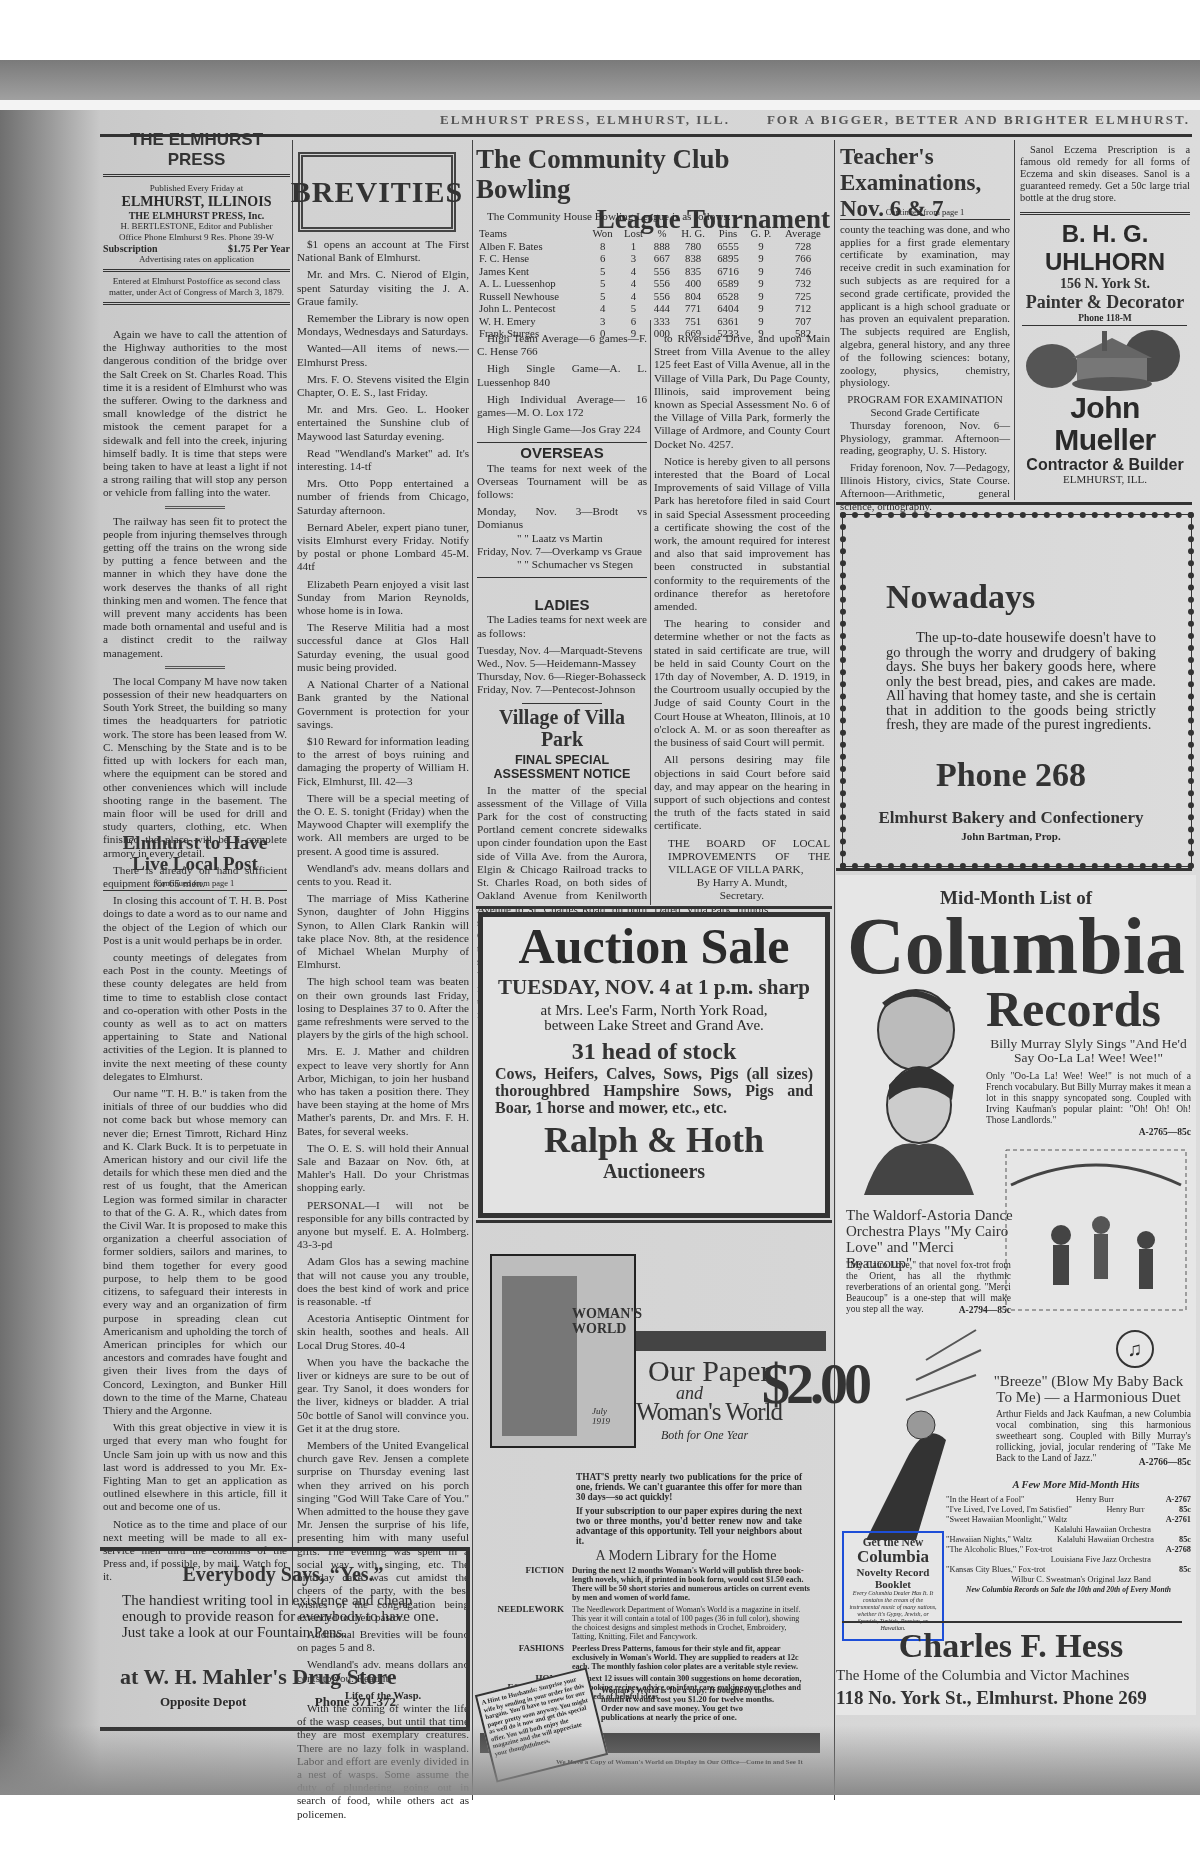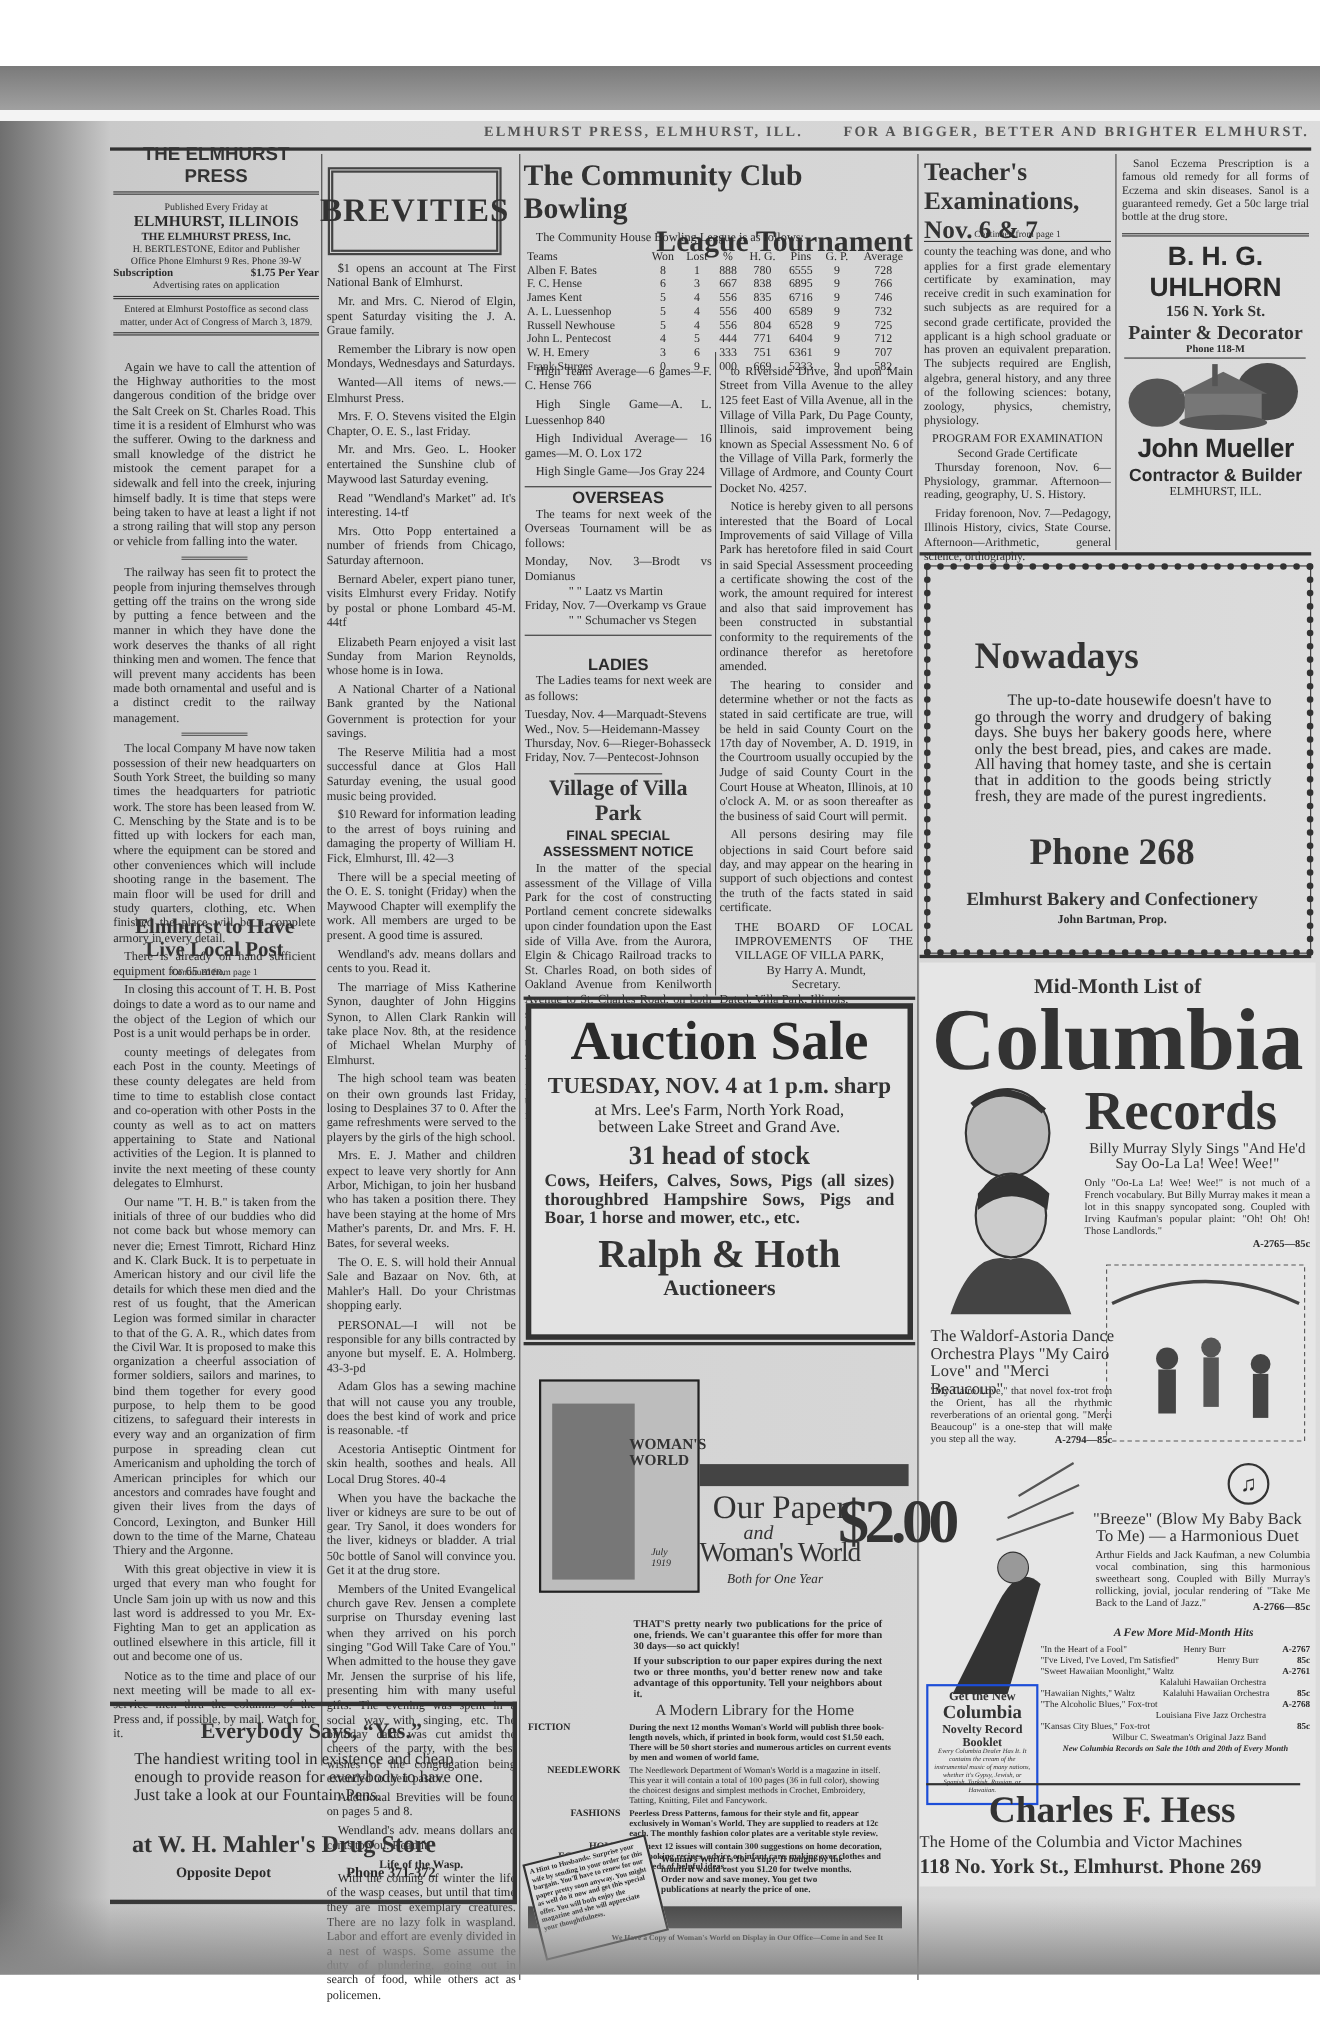--- a/index.html
+++ b/index.html
@@ -92,22 +92,22 @@
     <p>$1 opens an account at The First National Bank of Elmhurst.</p>
     <p>Mr. and Mrs. C. Nierod of Elgin, spent Saturday visiting the J. A. Graue family.</p>
     <p>Remember the Library is now open Mondays, Wednesdays and Saturdays.</p>
     <p>Wanted—All items of news.—Elmhurst Press.</p>
     <p>Mrs. F. O. Stevens visited the Elgin Chapter, O. E. S., last Friday.</p>
     <p>Mr. and Mrs. Geo. L. Hooker entertained the Sunshine club of Maywood last Saturday evening.</p>
     <p>Read "Wendland's Market" ad. It's interesting. 14-tf</p>
     <p>Mrs. Otto Popp entertained a number of friends from Chicago, Saturday afternoon.</p>
     <p>Bernard Abeler, expert piano tuner, visits Elmhurst every Friday. Notify by postal or phone Lombard 45-M. 44tf</p>
     <p>Elizabeth Pearn enjoyed a visit last Sunday from Marion Reynolds, whose home is in Iowa.</p>
+    <p>The Reserve Militia had a most successful dance at Glos Hall Saturday evening, the usual good music being provided.</p>
     <p>A National Charter of a National Bank granted by the National Government is protection for your savings.</p>
-    <p>The Reserve Militia had a most successful dance at Glos Hall Saturday evening, the usual good music being provided.</p>
     <p>$10 Reward for information leading to the arrest of boys ruining and damaging the property of William H. Fick, Elmhurst, Ill. 42—3</p>
     <p>There will be a special meeting of the O. E. S. tonight (Friday) when the Maywood Chapter will exemplify the work. All members are urged to be present. A good time is assured.</p>
     <p>Wendland's adv. means dollars and cents to you. Read it.</p>
     <p>The marriage of Miss Katherine Synon, daughter of John Higgins Synon, to Allen Clark Rankin will take place Nov. 8th, at the residence of Michael Whelan Murphy of Elmhurst.</p>
     <p>The high school team was beaten on their own grounds last Friday, losing to Desplaines 37 to 0. After the game refreshments were served to the players by the girls of the high school.</p>
     <p>Mrs. E. J. Mather and children expect to leave very shortly for Ann Arbor, Michigan, to join her husband who has taken a position there. They have been staying at the home of Mrs Mather's parents, Dr. and Mrs. F. H. Bates, for several weeks.</p>
     <p>The O. E. S. will hold their Annual Sale and Bazaar on Nov. 6th, at Mahler's Hall. Do your Christmas shopping early.</p>
     <p>PERSONAL—I will not be responsible for any bills contracted by anyone but myself. E. A. Holmberg. 43-3-pd</p>
     <p>Adam Glos has a sewing machine that will not cause you any trouble, does the best kind of work and price is reasonable. -tf</p>
     <p>Acestoria Antiseptic Ointment for skin health, soothes and heals. All Local Drug Stores. 40-4</p>
@@ -282,21 +282,21 @@
     <svg width="165" height="65">
       <ellipse cx="30" cy="40" rx="26" ry="22" fill="#555"></ellipse>
       <ellipse cx="130" cy="30" rx="28" ry="26" fill="#4a4a4a"></ellipse>
       <rect x="55" y="30" width="70" height="26" fill="#777"></rect>
       <polygon points="50,32 90,12 130,32" fill="#666"></polygon>
       <rect x="80" y="5" width="5" height="20" fill="#555"></rect>
       <ellipse cx="90" cy="58" rx="40" ry="7" fill="#555"></ellipse>
     </svg>
   </div>
   <div class="ad center" style="left:1018px;top:332px;width:174px;">
-    <div class="cond" style="font-size:24px;line-height:32px;letter-spacing:-0.5px;">John Mueller</div>
+    <div class="cond" style="font-size:30px;line-height:32px;letter-spacing:-0.5px;">John Mueller</div>
     <div class="cond" style="font-size:16px;line-height:17px;">Contractor &amp; Builder</div>
     <div style="font-size:11px;">ELMHURST, ILL.</div>
   </div>
   <div class="rule" style="left:836px;top:442px;width:356px;height:3px;"></div>
 
   <div class="ad chainbox" style="left:840px;top:452px;width:342px;height:345px;">
     <div class="h-big" style="position:absolute;left:40px;top:60px;font-size:34px;">Nowadays</div>
     <div style="position:absolute;left:40px;top:112px;width:270px;font-size:14.5px;line-height:14.5px;text-align:justify;text-indent:30px;">The up-to-date housewife doesn't have to go through the worry and drudgery of baking days. She buys her bakery goods here, where only the best bread, pies, and cakes are made. All having that homey taste, and she is certain that in addition to the goods being strictly fresh, they are made of the purest ingredients.</div>
     <div class="h-big center" style="position:absolute;left:0;width:330px;top:238px;font-size:34px;">Phone 268</div>
     <div class="h-big center" style="position:absolute;left:0;width:330px;top:290px;font-size:17px;">Elmhurst Bakery and Confectionery</div>
@@ -409,21 +409,21 @@
     <div class="h-big" style="position:absolute;left:172px;top:128px;font-size:30px;line-height:30px;font-weight:normal;">Our Paper</div>
     <div class="h-big" style="position:absolute;left:200px;top:155px;font-size:18px;font-style:italic;font-weight:normal;">and</div>
     <div class="h-big" style="position:absolute;left:160px;top:170px;font-size:25px;font-weight:normal;letter-spacing:-1px;">Woman's World</div>
     <div style="position:absolute;left:185px;top:200px;font-size:12px;font-style:italic;">Both for One Year</div>
     <div class="h-big" style="position:absolute;left:286px;top:126px;font-size:56px;line-height:60px;letter-spacing:-4px;">$2.00</div>
     <div style="position:absolute;left:100px;top:244px;width:226px;font-size:9.3px;line-height:10px;font-weight:bold;text-align:justify;">THAT'S pretty nearly two publications for the price of one, friends. We can't guarantee this offer for more than 30 days—so act quickly!</div>
     <div style="position:absolute;left:100px;top:278px;width:226px;font-size:9.3px;line-height:10px;font-weight:bold;text-align:justify;">If your subscription to our paper expires during the next two or three months, you'd better renew now and take advantage of this opportunity. Tell your neighbors about it.</div>
     <div class="h-big center" style="position:absolute;left:90px;width:240px;top:320px;font-size:14px;font-weight:normal;">A Modern Library for the Home</div>
     <div style="position:absolute;left:4px;top:338px;width:330px;font-size:8px;line-height:9px;">
       <div style="display:flex;margin-bottom:3px;">
-          <b style="width:84px;text-align:left;padding-right:8px;font-size:9px;">FICTION</b>
+          <b style="width:84px;text-align:right;padding-right:8px;font-size:9px;">FICTION</b>
           <span style="flex:1;font-weight:bold;">During the next 12 months Woman's World will publish three book-length novels, which, if printed in book form, would cost $1.50 each. There will be 50 short stories and numerous articles on current events by men and women of world fame.</span>
         </div>
       <div style="display:flex;margin-bottom:3px;">
           <b style="width:84px;text-align:right;padding-right:8px;font-size:9px;">NEEDLEWORK</b>
           <span style="flex:1;font-weight:normal;">The Needlework Department of Woman's World is a magazine in itself. This year it will contain a total of 100 pages (36 in full color), showing the choicest designs and simplest methods in Crochet, Embroidery, Tatting, Knitting, Filet and Fancywork.</span>
         </div>
       <div style="display:flex;margin-bottom:3px;">
           <b style="width:84px;text-align:right;padding-right:8px;font-size:9px;">FASHIONS</b>
           <span style="flex:1;font-weight:bold;">Peerless Dress Patterns, famous for their style and fit, appear exclusively in Woman's World. They are supplied to readers at 12c each. The monthly fashion color plates are a veritable style review.</span>
         </div>

